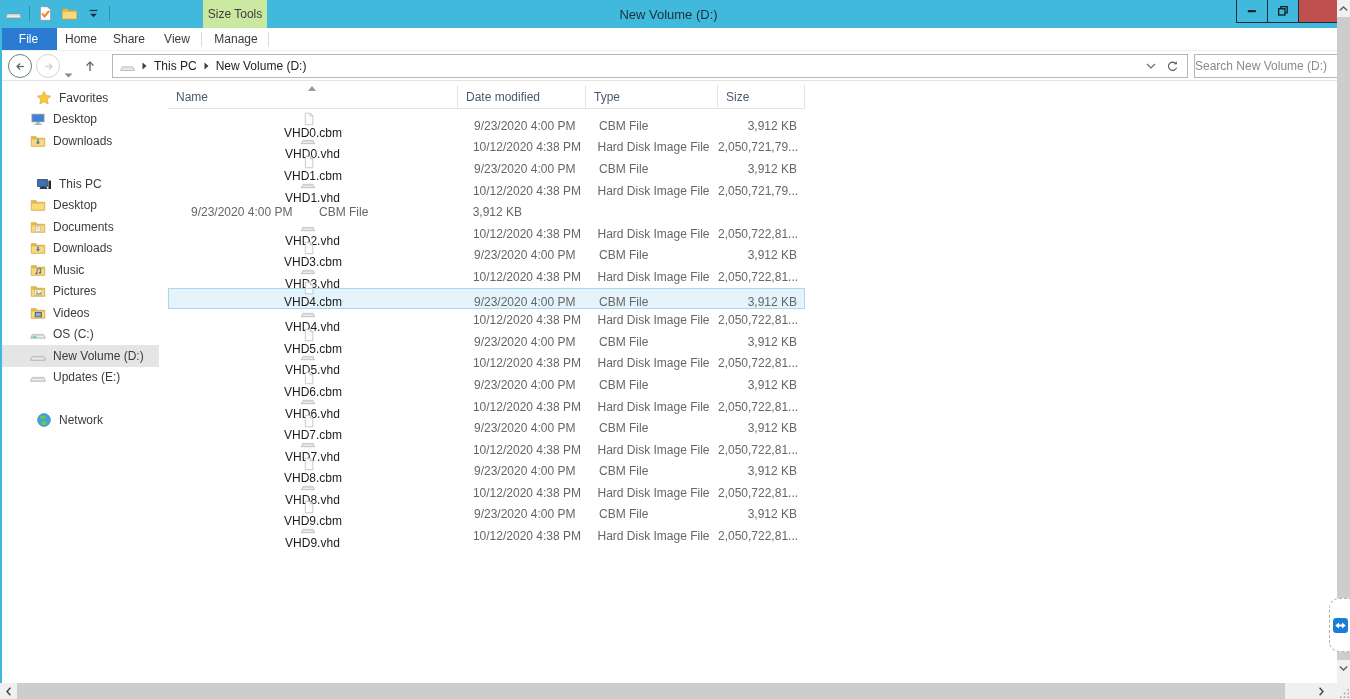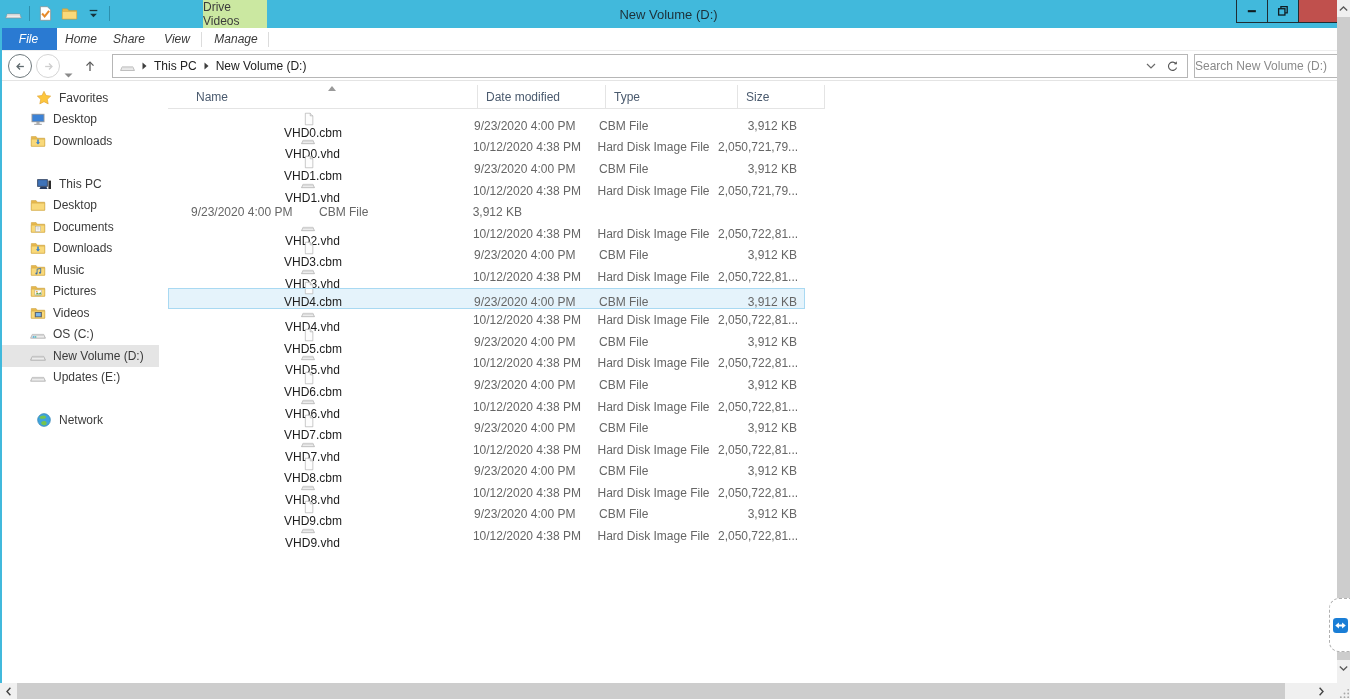--- a/index.html
+++ b/index.html
@@ -16,21 +16,21 @@
   .wtitle { position:absolute; left:0; top:0; width:1337px; height:28px; display:flex; align-items:center;
             justify-content:center; font-size:13px; color:#1d3038; pointer-events:none; }
   .win-controls { position:absolute; left:1237px; top:0; display:flex; }
   .wbtn { width:32px; height:23px; border:1px solid #1f2d33; border-top:none; background:#41b9dc;
           display:flex; align-items:center; justify-content:center; margin-left:-1px; }
   .wbtn svg { width:14px; height:14px; }
   .wbtn.close { width:46px; background:#c0504d; }
 
   
   .tabrow { position:absolute; left:0; top:28px; width:1337px; height:23px; background:#fff;
-            border-bottom:1px solid #eeeeee; display:flex; align-items:stretch;font-style:italic; }
+            border-bottom:1px solid #eeeeee; display:flex; align-items:stretch; }
   .tab { font-size:12px; color:#3a3a3a; display:flex; align-items:center; justify-content:center; }
   .tab.filetab { width:57px; background:#2a7ad2; color:#fff; }
   .tab.plain { width:48px; }
   .tsep { width:1px; height:15px; background:#dcdcdc; align-self:center; }
   .tab.manage { width:64px; margin-left:2px; }
 
   
   .navrow { position:absolute; left:0; top:51px; width:1337px; height:30px; background:#fff;
             border-bottom:1px solid #e4e4e4; }
   .navbtn { position:absolute; top:3px; width:24px; height:24px; border-radius:50%;
@@ -62,21 +62,21 @@
   .srow .icn svg { width:16px; height:16px; }
   .s-head { padding-left:34px; }
   .s-child { padding-left:28px; }
   .srow.sel { background:#e5e5e5; }
   .s-gap { height:21.5px; }
 
   .filearea { position:absolute; left:160px; top:82px; width:1177px; height:601px; background:#fff; }
   .headers { position:absolute; left:8px; top:3px; height:24px; display:flex; font-size:12px; color:#4a5a6e;
              border-bottom:1px solid #e4e4e4; }
   .hcell { display:flex; align-items:center; border-right:1px solid #e4e4e4; padding-left:8px; position:relative; }
-  .hc0 { width:290px;margin-left:20px; } .hc1 { width:128px; } .hc2 { width:132px; } .hc3 { width:87px; }
+  .hc0 { width:290px; } .hc1 { width:128px; } .hc2 { width:132px; } .hc3 { width:87px; }
   .sortmark { position:absolute; left:140px; top:1px; width:0; height:0;
               border-left:4px solid transparent; border-right:4px solid transparent;
               border-bottom:5px solid #9a9a9a; }
   .rows { position:absolute; left:8px; top:33px; width:637px; }
   .frow { height:21.6px; display:flex; align-items:center; font-size:12px; }
   .frow.sel { background:#e5f3fb; outline:1px solid #a9d9f2; outline-offset:-1px;align-items:flex-end; }
   .c-name { width:290px; display:flex; align-items:center; padding-left:7px; color:#1c1c1c;flex-direction:column; }
   .c-name .icn { display:flex; margin-right:8px; }
   .c-name .icn svg { width:14px; height:14px; }
   .c-date { width:128px; color:#666; padding-left:8px;margin-left:15px; }
@@ -130,21 +130,21 @@
         </span>
       <span class="qicon">
           <svg viewBox="0 0 16 16">
             <path d="M4.4 5.2h7.2" stroke="#17333c" stroke-width="1.2"></path>
             <path d="M4.8 8.2l3.2 3.4 3.2-3.4z" fill="#17333c"></path>
           </svg>
         </span>
       <span class="qsep"></span>
     </div>
     <div class="wtitle">New Volume (D:)</div>
-    <div class="ctx-tab">Drive Videos</div>
+    <div class="ctx-tab">Size Tools</div>
     <div class="win-controls">
       <div class="wbtn">
         <svg viewBox="0 0 16 16">
             <rect x="3.2" y="7" width="9.2" height="2.4" fill="#101d22"></rect>
           </svg>
       </div>
       <div class="wbtn">
         <svg viewBox="0 0 16 16">
             <path d="M5.6 5.4V3h7.2v7.2h-2.4" fill="none" stroke="#101d22" stroke-width="1.5"></path>
             <rect x="3" y="5.4" width="7.2" height="7.2" fill="none" stroke="#101d22" stroke-width="1.5"></rect>

